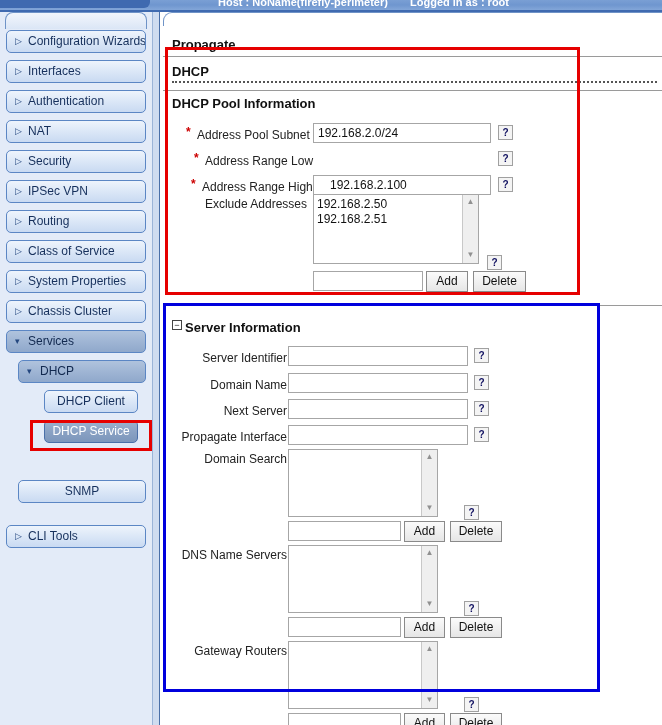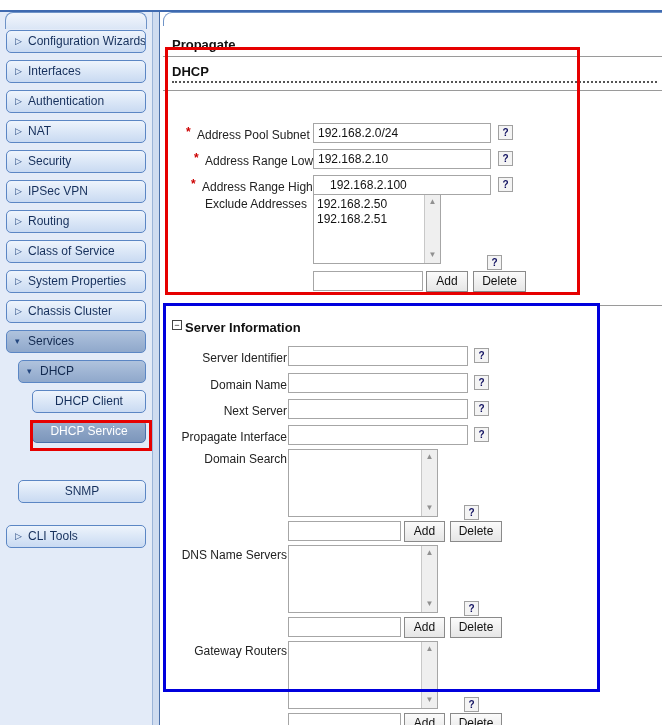--- a/index.html
+++ b/index.html
@@ -64,21 +64,21 @@
     line-height: 21px;
     white-space: nowrap; overflow: hidden;
     cursor: pointer;
   }
   .navitem .arrow {
     position: absolute; left: 8px; top: 0; font-size: 9px; color: #24477f;
     line-height: 21px;
   }
   .navitem .lbl { position: absolute; left: 21px; top: 0; line-height: 21px; }
   .navitem.indent1 { left: 18px; width: 128px; }
-  .navitem.indent2 { left: 32px; width: 114px; padding-left: 13px; }
+  .navitem.indent2 { left: 44px; width: 94px; padding-left: 13px; }
   .navitem.indent1 .lbl { left: 21px; }
   .navitem.noarrow .lbl { left: 0; width: 100%; text-align: center; }
 
   .navitem.expanded {
     background: linear-gradient(to bottom,#b0c3dd 0%,#9fb5d4 50%,#8fa8cb 100%);
     border-color: #5b86c4; color: #12294f; font-weight: normal;
   }
   .navitem.selected {
     background: linear-gradient(to bottom,#9db2cf 0%,#8aa2c4 50%,#7c96bb 100%);
     border-color: #4a6fa8; color: #ffffff;
@@ -177,20 +177,25 @@
     border: 1px solid #444444; background: #ffffff;
     font-size: 9px; line-height: 8px; text-align: center; color: #222222;
     cursor: pointer;
   }
 </style>
 </head>
 <body>
 
 <div id="root">
 
+  <div class="topbar">
+    <div class="topbar-leftchip"></div>
+    <div class="topbar-text topbar-host">Host : NoName(firefly-perimeter)</div>
+    <div class="topbar-text topbar-login">Logged in as : root</div>
+  </div>
   <div class="topline"></div>
 
   <div class="navpanel">
     <div class="navpanel-inner">
       <div class="navtab-top"></div>
 
       <div class="navitem" style="top:18px;">
         <span class="arrow">▷</span>
         <span class="lbl">Configuration Wizards</span>
       </div>
@@ -263,38 +268,38 @@
 
     <div class="maintab"></div>
 
     <div class="configure-title">Propagate</div>
     <div class="hrule" style="top:44px;"></div>
 
     <div class="section-title" style="left:9px; top:52px;">DHCP</div>
     <div class="dotted" style="left:9px; top:69px; width:485px;"></div>
     <div class="hrule" style="top:78px;"></div>
 
+    <div class="section-title" style="left:9px; top:84px;">DHCP Pool Information</div>
 
     <div class="req" style="left:23px; top:113px;">*</div>
     <div class="fieldlabel" style="left:34px; top:116px; width:110px;">Address Pool Subnet</div>
     <input class="txtinput" style="left: 150px; top: 111px; width: 178px;" type="text" value="192.168.2.0/24">
     <div class="helpbtn" style="left:335px; top:113px;">?</div>
 
     <div class="req" style="left:31px; top:139px;">*</div>
     <div class="fieldlabel" style="left:42px; top:142px; width:102px;">Address Range Low</div>
-    <input class="txtinput" style="left: 150px; top: 137px; width: 178px;" type="text" value="192.168.2.10">
     <div class="helpbtn" style="left:335px; top:139px;">?</div>
 
     <div class="req" style="left:28px; top:165px;">*</div>
     <div class="fieldlabel" style="left:39px; top:168px; width:105px;">Address Range High</div>
     <input class="txtinput" style="left: 150px; top: 163px; width: 178px; padding-left: 16px;" type="text" value="192.168.2.100">
     <div class="helpbtn" style="left:335px; top:165px;">?</div>
 
     <div class="fieldlabel" style="left:34px; top:185px; width:110px;">Exclude Addresses</div>
-    <div class="listbox" style="left:150px; top:182px; width:128px; height:70px;text-decoration:underline;">
+    <div class="listbox" style="left:150px; top:182px; width:166px; height:70px;text-decoration:underline;">
       <div class="items">
         <div>192.168.2.50</div>
         <div>192.168.2.51</div>
       </div>
       <div class="sb">
         <div class="up">▲</div>
         <div class="dn">▼</div>
       </div>
     </div>
     <div class="helpbtn" style="left:324px; top:243px;">?</div>

